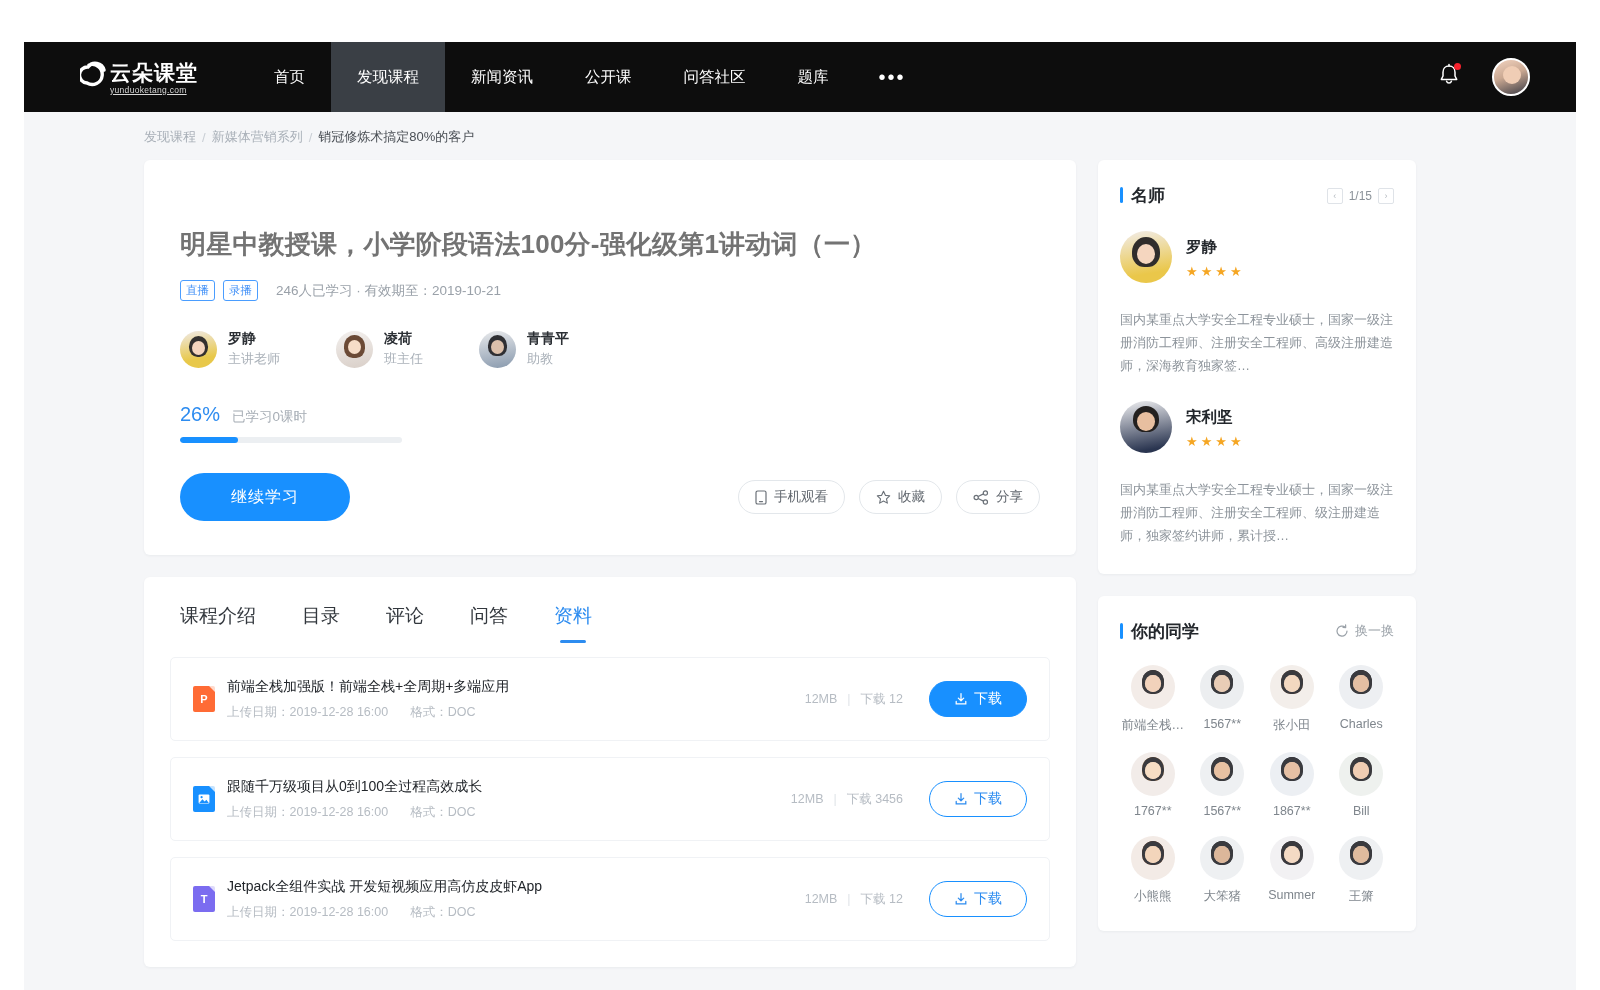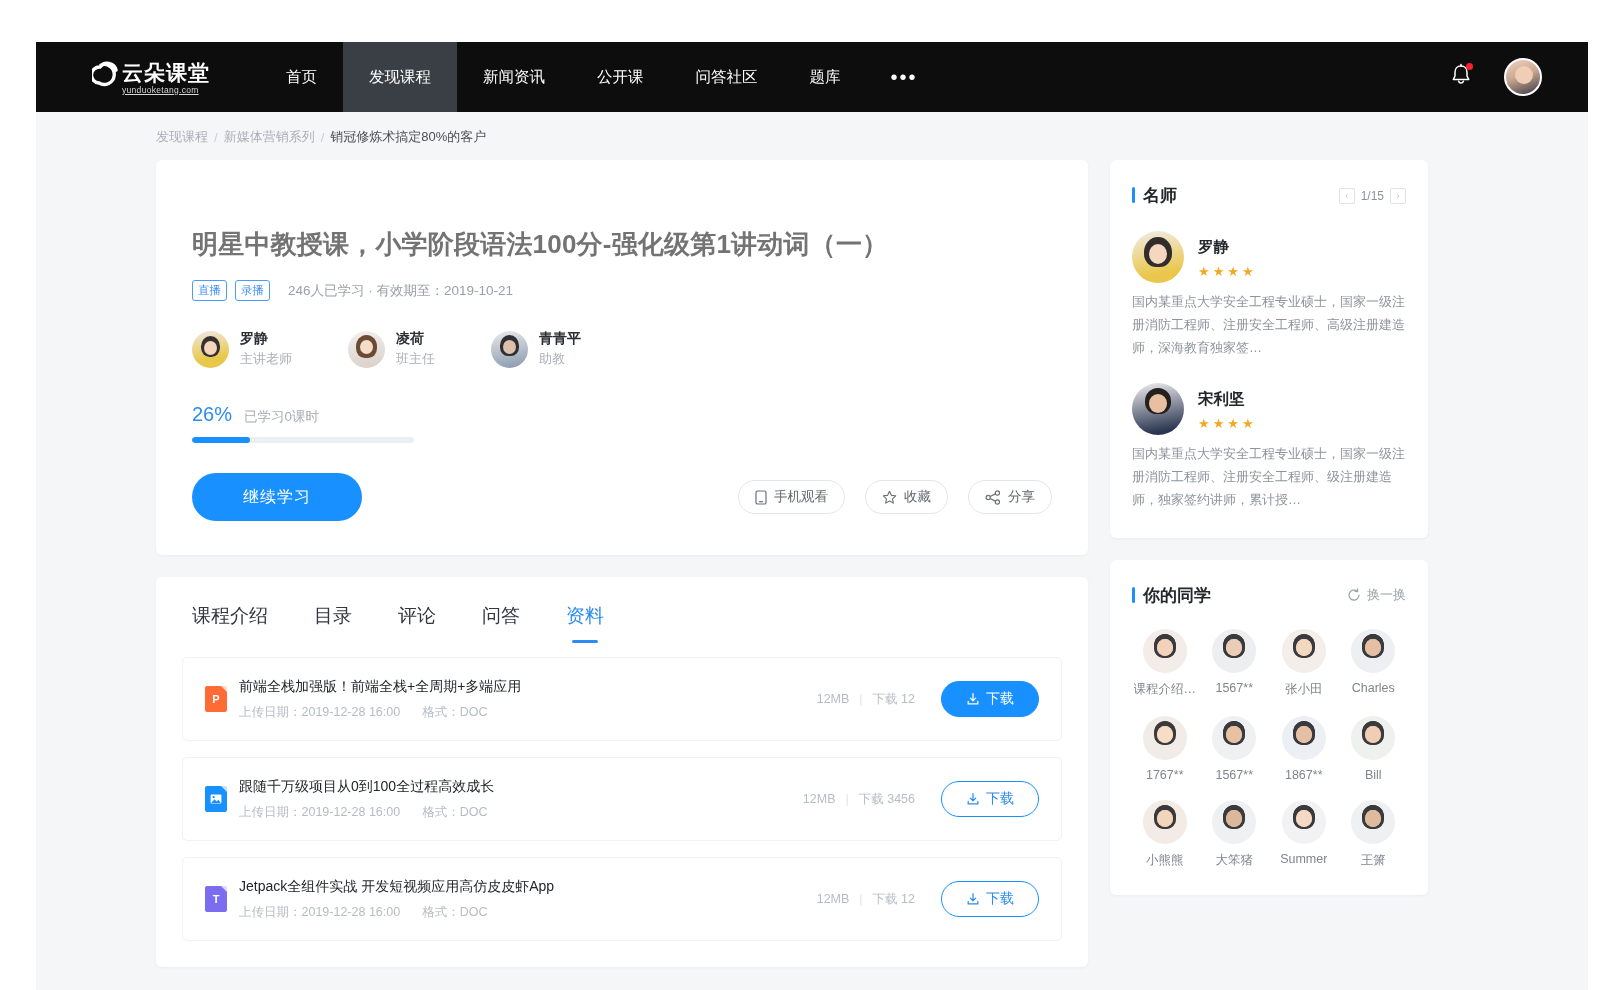--- a/index.html
+++ b/index.html
@@ -10,21 +10,21 @@
     overflow: hidden;
   }
   #page {
     position: relative;
     width: 1600px; height: 990px;
     background: #ffffff;
   }
   
   #app {
     position: absolute;
-    left: 36px; top: 42px;
+    left: 24px; top: 42px;
     width: 1552px; height: 948px;
     background: #f5f6f8;
     overflow: hidden;
   }
 
   
   .topnav {
     position: relative;
     height: 70px;
     background: #0d0d0d;
@@ -165,21 +165,21 @@
     margin-top: 30px;
   }
   .btn-primary {
     width: 170px; height: 48px; border-radius: 24px;
     background: #1890ff; color: #ffffff;
     font-size: 16px; border: none; cursor: pointer;
     font-family: inherit;
     display: flex; align-items: center; justify-content: center;
     letter-spacing: 1px;
   }
-  .action-right { margin-left: auto; display: flex; gap: 20px; }
+  .action-right { margin-left: auto; display: flex; gap: 14px; }
   .btn-ghost {
     height: 34px; padding: 0 16px; border-radius: 17px;
     border: 1px solid #e3e7eb; background: #fff;
     color: #62686f; font-size: 13.5px; cursor: pointer;
     display: flex; align-items: center; gap: 7px;
     font-family: inherit;
   }
 
   
   .tabs-card { margin-top: 22px; padding: 0 0 10px 0; }
@@ -259,21 +259,21 @@
   }
   .tb-avatar.f1 { background: linear-gradient(170deg,#f1ecea 0%, #eac74a 78%); }
   .tb-avatar.f1::after { content:""; position:absolute; left:12px; top:6px; width:28px; height:30px; border-radius:50% 50% 44% 44%; background:#302d2c; }
   .tb-avatar.f1::before { content:""; position:absolute; left:17px; top:13px; width:18px; height:20px; border-radius:50%; background:#f5d6bf; z-index:2; }
   .tb-avatar.f2 { background: linear-gradient(170deg,#f0f0f2 0%, #2a3550 88%); }
   .tb-avatar.f2::after { content:""; position:absolute; left:13px; top:5px; width:26px; height:26px; border-radius:50% 50% 44% 44%; background:#23201f; }
   .tb-avatar.f2::before { content:""; position:absolute; left:17px; top:11px; width:18px; height:19px; border-radius:50%; background:#e8bfa0; z-index:2; }
   .tb-name { font-size: 15.5px; color: #23272c; font-weight: 600; }
   .stars { margin-top: 7px; display: flex; gap: 3px; color: #f5a623; font-size: 13px; line-height: 1; }
   .tb-desc {
-    margin-top: 8px; font-size: 13px; color: #8d949b; line-height: 1.75;
+    margin-top: 26px; font-size: 13px; color: #8d949b; line-height: 1.75;
   }
 
   .mates-grid {
     margin-top: 22px;
     display: grid; grid-template-columns: repeat(4, 1fr);
     row-gap: 18px; column-gap: 4px;
   }
   .mate { display: flex; flex-direction: column; align-items: center; cursor: pointer; }
   .mate-avatar {
     width: 44px; height: 44px; border-radius: 50%;
@@ -567,21 +567,21 @@
               <span>换一换</span>
             </div>
           </div>
 
           <div class="mates-grid" id="mates-grid">
               <div class="mate">
                 <div class="mate-avatar" style="background: rgb(243, 236, 232); --hair: #4a3a33;">
                   <span style="position:absolute;left:11px;top:5px;width:22px;height:24px;border-radius:50% 50% 44% 44%;background:#4a3a33"></span>
                   <span style="position:absolute;left:14px;top:10px;width:16px;height:17px;border-radius:50%;background:#f2d2bb;z-index:2"></span>
                 </div>
-                <div class="mate-name">课程介绍…</div>
+                <div class="mate-name">前端全栈…</div>
               </div>
               <div class="mate">
                 <div class="mate-avatar" style="background: rgb(236, 238, 240); --hair: #222226;">
                   <span style="position:absolute;left:11px;top:5px;width:22px;height:24px;border-radius:50% 50% 44% 44%;background:#222226"></span>
                   <span style="position:absolute;left:14px;top:10px;width:16px;height:17px;border-radius:50%;background:#e9cdb6;z-index:2"></span>
                 </div>
                 <div class="mate-name">1567**</div>
               </div>
               <div class="mate">
                 <div class="mate-avatar" style="background: rgb(243, 238, 234); --hair: #7a5338;">

